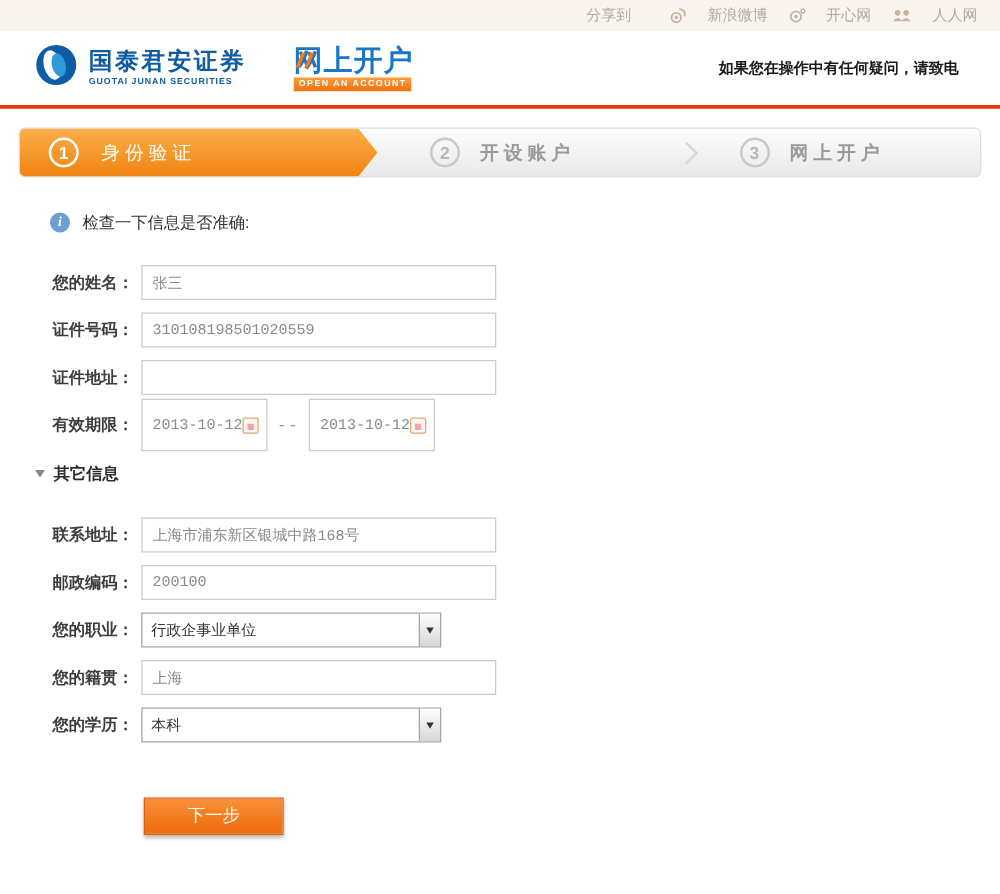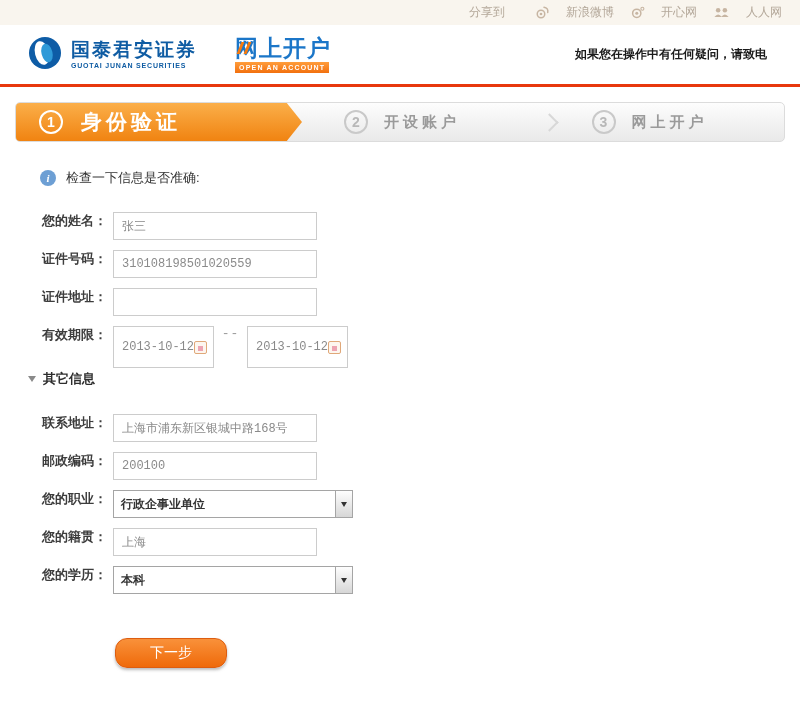--- a/index.html
+++ b/index.html
@@ -45,41 +45,41 @@
     background:linear-gradient(#fbb04b,#f0820f);
     clip-path:polygon(0 0, calc(100% - 16px) 0, 100% 50%, calc(100% - 16px) 100%, 0 100%);
     display:flex; align-items:center; gap:18px; padding-left:24px;
   }
   .circle {
     width:24px; height:24px; border-radius:50%; flex:0 0 auto;
     display:flex; align-items:center; justify-content:center;
     font-size:14px; font-weight:bold;
   }
   .step-active .circle { border:2px solid #fff; color:#fff; }
-  .step-active .step-label { color:#fff; font-size:21px; font-weight:bold; letter-spacing:4px; }
+  .step-active .step-label { color:#fff; font-size:15px; font-weight:normal; letter-spacing:4px; }
   .step-grey { flex:1; display:flex; align-items:center; gap:16px; padding-left:42px; }
   .step-grey .circle { border:2px solid #c9c9c9; color:#b8b8b8; }
   .step-grey .step-label { color:#9a9a9a; font-size:15px; font-weight:bold; letter-spacing:4px; }
   .chevron {
     width:13px; height:13px; border-top:2px solid #d8d8d8; border-right:2px solid #d8d8d8;
     transform:rotate(45deg); align-self:center; margin:0 -6px 0 6px; flex:0 0 auto;
   }
   
   .notice { display:flex; align-items:center; gap:10px; margin:27px 0 0 40px; font-size:13px; color:#333; }
   .info-icon {
     width:16px; height:16px; border-radius:50%; background:#6d9fd4; color:#fff;
     font-size:11px; font-weight:bold; font-family:"Liberation Serif",serif; font-style:italic;
     display:flex; align-items:center; justify-content:center;
   }
   
   .form { margin:25px 0 0 42px; }
-  .row { display:flex; align-items:flex-start; height:28px; margin-bottom:10px; }
+  .row { display:flex; align-items:center; height:28px; margin-bottom:10px; }
   .row .flabel { width:71px; font-size:13px; font-weight:bold; color:#3d3d3d; flex:0 0 auto; }
   .tinput {
-    width:204px; height:28px; border:1px solid #ccc; background:#fff;
+    width:284px; height:28px; border:1px solid #ccc; background:#fff;
     padding:0 8px; font-size:12px; color:#8a8a8a;
     font-family:"Liberation Mono","DejaVu Sans Mono",monospace; outline:none;
   }
   .datebox {
     width:101px; height:42px; border:1px solid #ccc; background:#fff;
     display:flex; align-items:center; justify-content:space-between;
     padding:0 6px 0 8px; font-size:12px; color:#8a8a8a;
     font-family:"Liberation Mono","DejaVu Sans Mono",monospace; cursor:pointer;
   }
   .cal-icon {
@@ -89,30 +89,30 @@
   .cal-icon::after {
     content:""; position:absolute; left:3px; top:4px; width:5px; height:5px; background:#eda4b2;
   }
   .date-sep { width:33px; text-align:center; color:#999; font-size:13px; letter-spacing:1px;
     font-family:"Liberation Mono","DejaVu Sans Mono",monospace; }
   
   .section-hd { display:flex; align-items:center; gap:7px; margin:16px 0 26px 28px; cursor:pointer; }
   .tri-down { width:0; height:0; border-left:4px solid transparent; border-right:4px solid transparent; border-top:6px solid #8a8a8a; }
   .section-title { font-size:13px; font-weight:bold; color:#2e2e2e; }
   
-  .selectbox { width:240px; height:28px; border:1px solid #a5a5a5; background:#fff; display:flex; cursor:pointer;font-weight:bold; }
+  .selectbox { width:240px; height:28px; border:1px solid #a5a5a5; background:#fff; display:flex; cursor:pointer; }
   .select-value { flex:1; font-size:12px; color:#333; line-height:26px; padding-left:7px;
     white-space:nowrap; overflow:hidden; }
   .select-btn { width:17px; border-left:1px solid #a5a5a5; background:linear-gradient(#fefefe,#d7d7d7);
     display:flex; align-items:center; justify-content:center; flex:0 0 auto; }
   .select-arrow { width:0; height:0; border-left:3.5px solid transparent; border-right:3.5px solid transparent; border-top:5px solid #333; }
   
   .next-btn {
     display:block; margin:44px 0 0 115px; width:112px; height:30px;
-    background:linear-gradient(#f9913a,#ef6a0a); border:1px solid #dd5d10; border-radius:12px;
+    background:linear-gradient(#f9913a,#ef6a0a); border:1px solid #dd5d10; border-radius:0;
     color:#fff; font-size:14px; font-family:"Liberation Sans",sans-serif;
     box-shadow:0 2px 3px rgba(130,130,130,.55); cursor:pointer;
   }
 </style>
 </head>
 <body>
 
 <div class="topbar">
   <span class="share-label">分享到</span>
   <span class="item">

